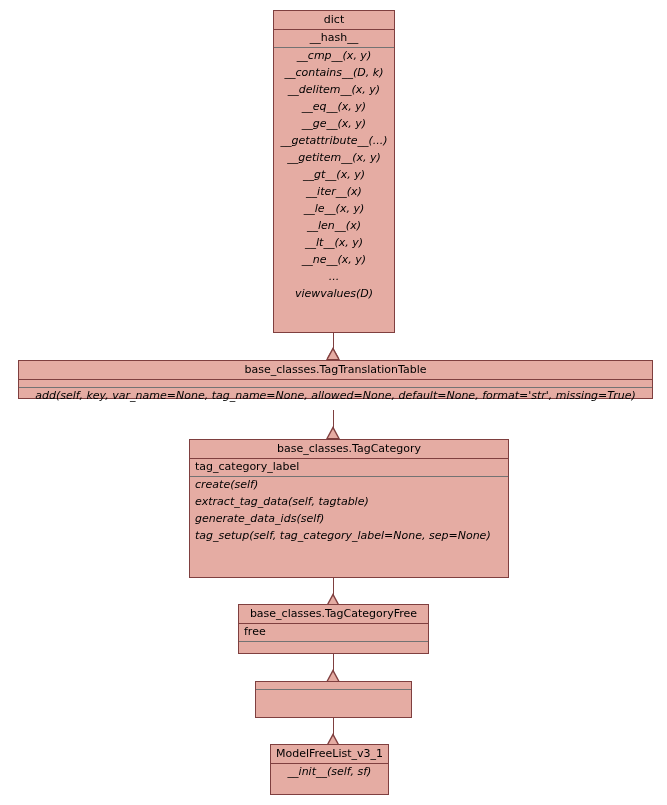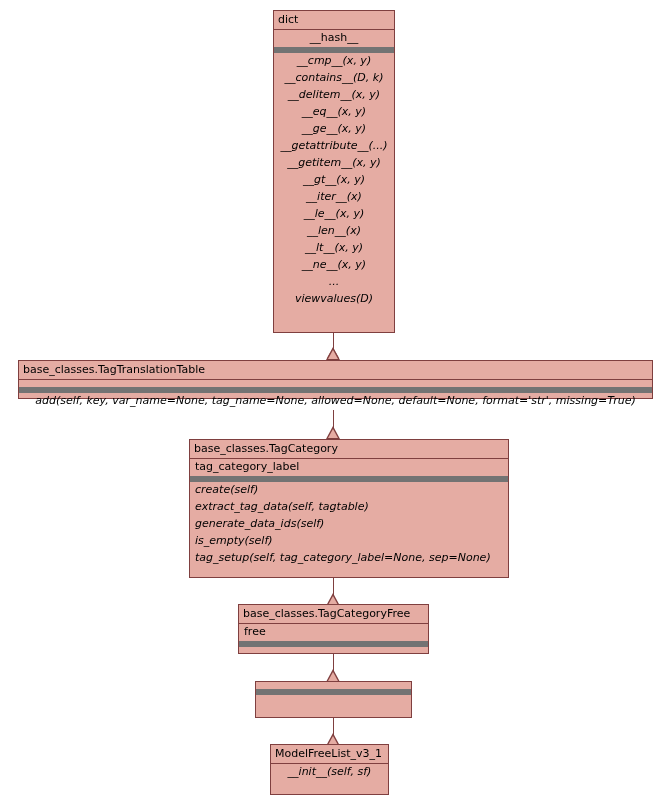--- a/index.html
+++ b/index.html
@@ -17,29 +17,30 @@
     overflow: hidden;
   }
   .uml-box {
     position: absolute;
     box-sizing: border-box;
     border: 1px solid #7f3f3f;
     background: #e3a9a0;
     background: #e5aca3;
   }
   .uml-title {
+    text-align: center;
     padding: 2px 4px 3px 4px;
     font-size: 11px;
     line-height: 13px;
     border-bottom: 1px solid #7f3f3f;
     white-space: nowrap;
     overflow: hidden;
   }
   .uml-section {
-    border-bottom: 6px solid #737373;
+    border-bottom: 1px solid #737373;
     padding: 0;
   }
   .uml-section:last-child {
     border-bottom: none;
     font-style: italic;
   }
   .uml-row {
     padding: 1px 5px 2px 5px;
     font-size: 11px;
     line-height: 14px;
@@ -155,21 +156,20 @@
 
 <div class="uml-box" style="left:173px; top:439px; width:320px; height:139px; z-index:3;margin-left:16px;">
   <div class="uml-title">base_classes.TagCategory</div>
   <div class="uml-section">
     <div class="uml-row">tag_category_label</div>
   </div>
   <div class="uml-section">
     <div class="uml-row">create(self)</div>
     <div class="uml-row">extract_tag_data(self, tagtable)</div>
     <div class="uml-row">generate_data_ids(self)</div>
-    <div class="uml-row">is_empty(self)</div>
     <div class="uml-row">tag_setup(self, tag_category_label=None, sep=None)</div>
   </div>
 </div>
 
 <div class="uml-box" style="left:238px; top:604px; width:191px; height:50px; z-index:3;">
   <div class="uml-title">base_classes.TagCategoryFree</div>
   <div class="uml-section">
     <div class="uml-row">free</div>
   </div>
   <div class="uml-section empty"></div>

